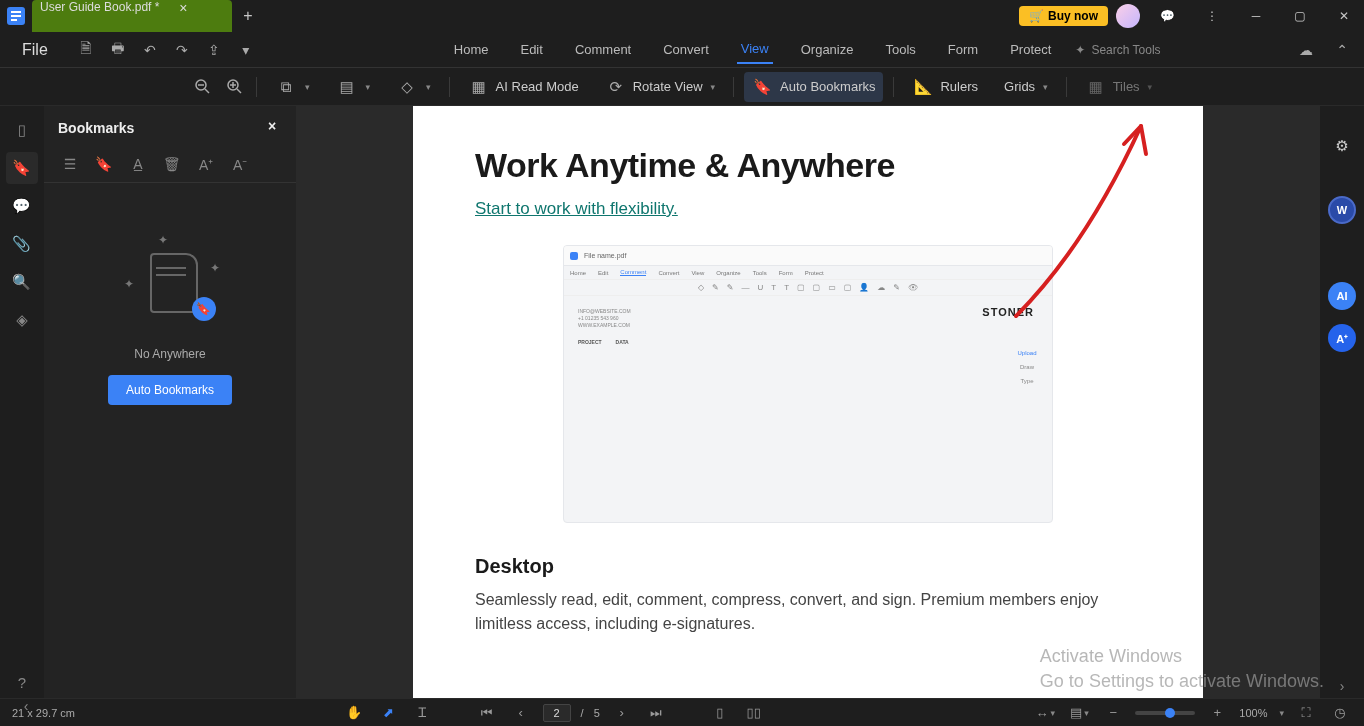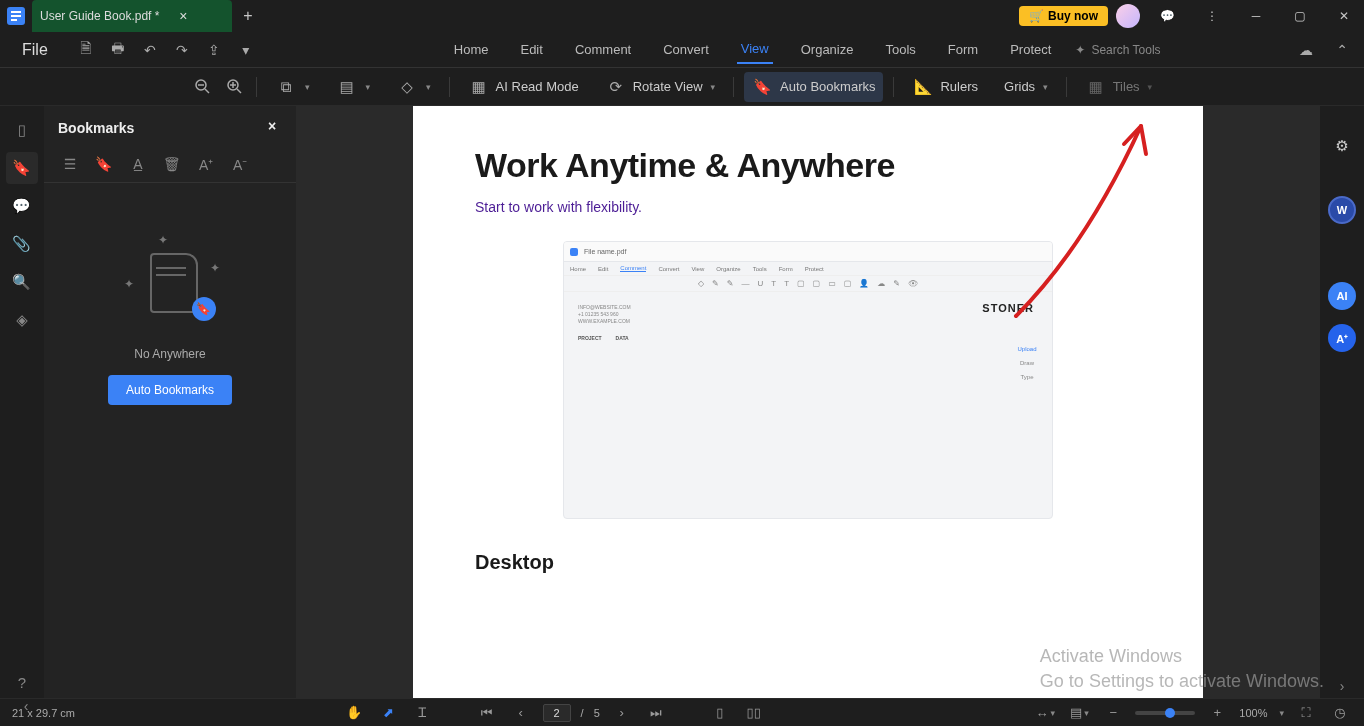--- a/index.html
+++ b/index.html
@@ -1,21 +1,21 @@
 <!DOCTYPE html>
 <html><head>
 <meta charset="utf-8">
 <style>
 * { margin:0; padding:0; box-sizing:border-box; font-family:-apple-system,BlinkMacSystemFont,"Segoe UI",sans-serif; }
 body { width:1364px; height:726px; background:#1a1a1a; color:#c8c8c8; overflow:hidden; position:relative; }
 
 
 .titlebar { height:32px; background:#1e1e1e; display:flex; align-items:center; }
 .app-icon { width:32px; height:32px; display:flex; align-items:center; justify-content:center; color:#3b82f6; font-size:16px; }
-.tab { display:flex; align-items:center; padding:0 8px; height:32px; background:#14532d; border-radius:4px 4px 0 0; font-size:12px; color:#ddd; gap:16px; min-width:200px; }
+.tab { display:flex; align-items:flex-start; padding:0 8px; height:32px; background:#4d7c0f; border-radius:4px 4px 0 0; font-size:12px; color:#ddd; gap:16px; min-width:200px; }
 .tab-close { width:16px; height:16px; display:flex; align-items:center; justify-content:center; font-size:14px; cursor:pointer; }
 .tab-add { width:32px; height:32px; display:flex; align-items:center; justify-content:center; font-size:16px; cursor:pointer; }
 .titlebar-right { margin-left:auto; display:flex; align-items:center; gap:4px; }
 .buy-btn { background:#fbbf24; color:#000; padding:3px 10px; border-radius:4px; font-size:12px; font-weight:600; display:flex; align-items:center; gap:4px; cursor:pointer; }
 .avatar { width:24px; height:24px; border-radius:50%; background:linear-gradient(135deg,#fbcfe8,#c4b5fd); margin:0 4px; }
 .win-btn { width:40px; height:32px; display:flex; align-items:center; justify-content:center; font-size:12px; cursor:pointer; }
 
 
 .menubar { height:36px; background:#1e1e1e; display:flex; align-items:center; padding:0 8px; border-bottom:1px solid #333; }
 .file-menu { padding:4px 14px; font-size:16px; color:#ddd; cursor:pointer; }
@@ -57,21 +57,21 @@
 .doc-lines div { height:2px; background:#666; margin-bottom:5px; }
 .badge-circle { position:absolute; right:4px; bottom:12px; width:24px; height:24px; border-radius:50%; background:#3b82f6; display:flex; align-items:center; justify-content:center; font-size:12px; color:#fff; }
 .sparkle { position:absolute; font-size:12px; color:#777; }
 .empty-text { font-size:12px; color:#aaa; }
 .auto-btn { background:#3b82f6; color:#fff; padding:8px 18px; border-radius:4px; font-size:12px; cursor:pointer; border:none; }
 
 
 .viewport { flex:1; background:#2a2a2a; display:flex; justify-content:center; overflow:hidden; position:relative; padding-top:0; }
 .page { width:790px; background:#fff; color:#2a2a2a; padding:40px 62px; height:900px; margin-top:0; }
 .page h1 { font-size:34px; font-weight:700; letter-spacing:-0.5px; margin-bottom:14px; color:#1a1a1a; }
-.page .subtitle { font-size:14px; color:#4c1d95; margin-bottom:26px; }
+.page .subtitle { font-size:17px; color:#0f766e; margin-bottom:26px;text-decoration:underline; }
 .figure { width:490px; height:278px; background:#f3f4f6; border:1px solid #e5e7eb; border-radius:4px; margin:0 auto 32px; position:relative; overflow:hidden; }
 .page h2 { font-size:20px; font-weight:700; margin-bottom:10px; color:#1a1a1a; }
 .page p { font-size:16px; color:#444; line-height:1.5; }
 
 
 .fig-top { height:20px; background:#fafafa; border-bottom:1px solid #e5e7eb; display:flex; align-items:center; padding:0 6px; gap:6px; }
 .fig-dot { width:8px; height:8px; background:#3b82f6; border-radius:2px; }
 .fig-tabname { font-size:7px; color:#666; }
 .fig-menu { height:14px; display:flex; gap:12px; align-items:center; padding:2px 6px; font-size:6px; color:#777; border-bottom:1px solid #eee; }
 .fig-menu span { cursor:default; }
@@ -328,20 +328,21 @@
           <div style="font-size:5px;color:#888;line-height:1.4;margin-top:4px">INFO@WEBSITE.COM<br>+1 01235 543 960<br>WWW.EXAMPLE.COM</div>
           <div style="font-size:5px;margin-top:10px"><b>PROJECT</b>&nbsp;&nbsp;&nbsp;&nbsp;&nbsp;&nbsp;&nbsp;&nbsp;&nbsp;&nbsp;<b>DATA</b></div>
           <div class="fig-side">
             <div>Upload</div>
             <div class="off">Draw</div>
             <div class="off">Type</div>
           </div>
         </div>
       </div>
       <h2>Desktop</h2>
+      <p>Seamlessly read, edit, comment, compress, convert, and sign. Premium members enjoy limitless access, including e-signatures.</p>
     </div>
 
     <svg class="arrow" width="180" height="220">
       <path d="M 30 210 Q 100 140 155 20" stroke="#d62020" stroke-width="4" fill="none" stroke-linecap="round"></path>
       <path d="M 155 20 L 138 38 M 155 20 L 160 48" stroke="#d62020" stroke-width="4" fill="none" stroke-linecap="round"></path>
     </svg>
   </div>
 
   <div class="rightrail">
     <div class="rail-btn" style="color:#ccc">⚙</div>

